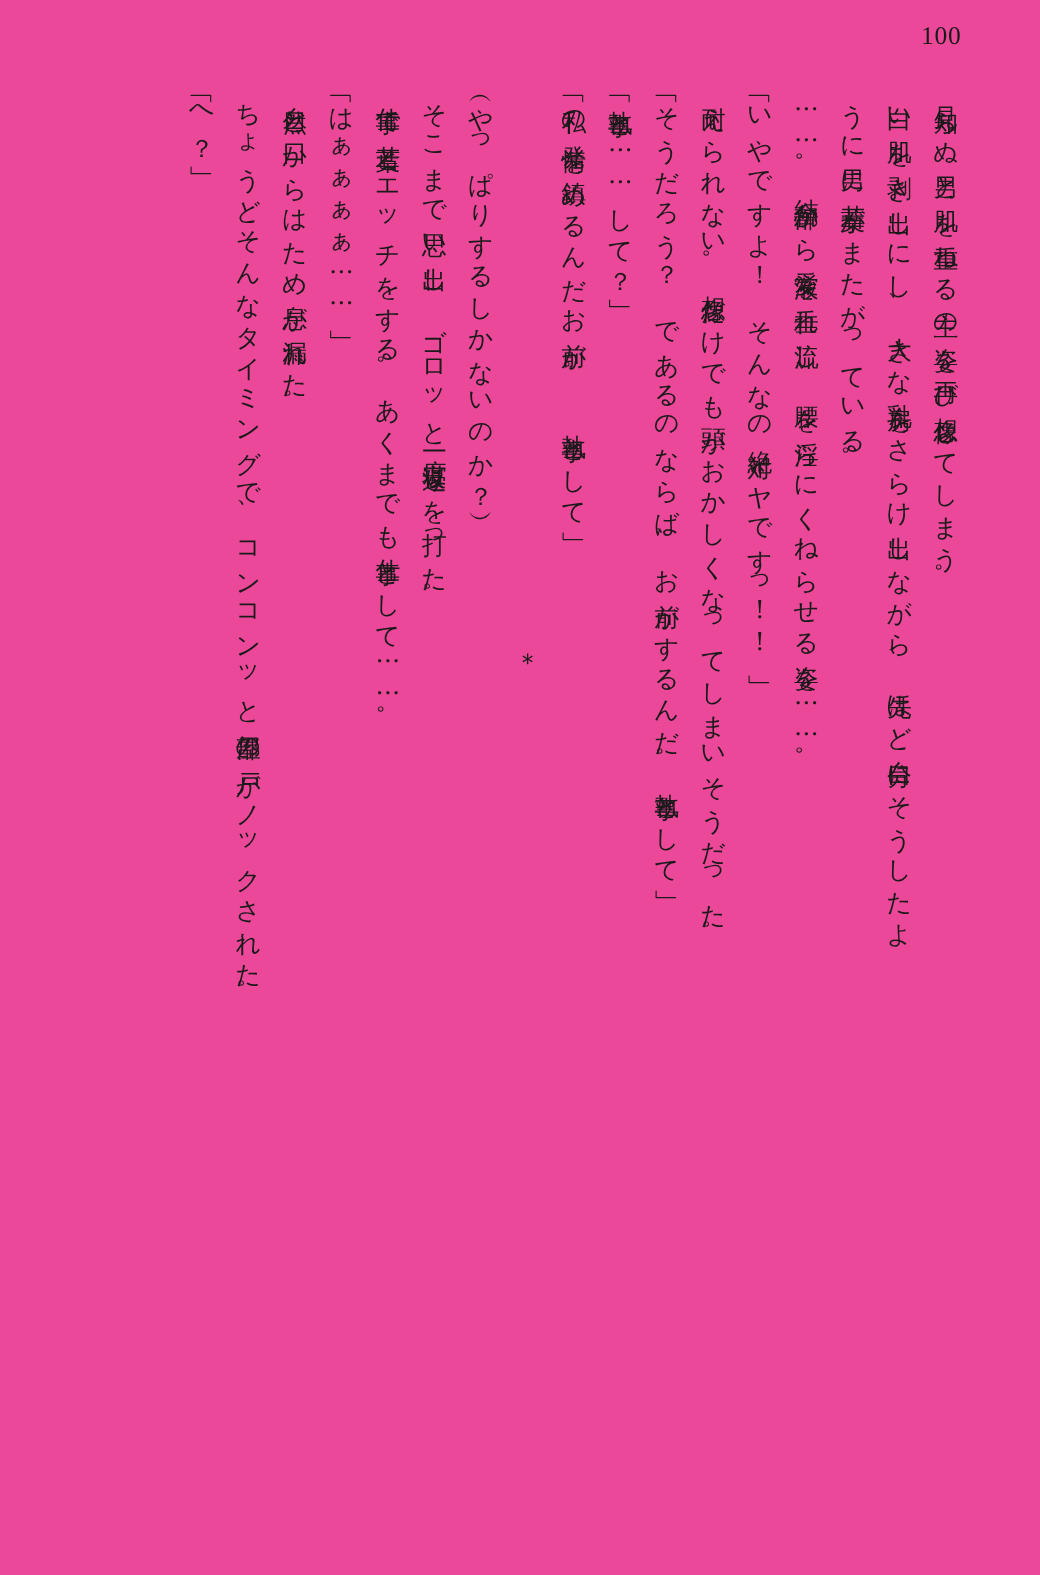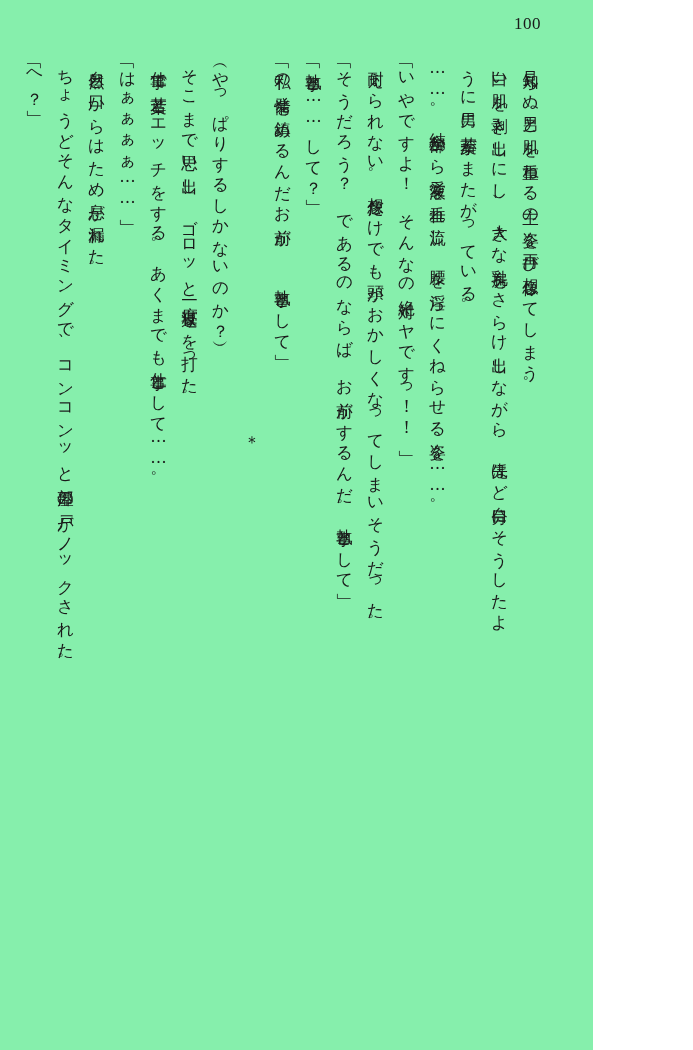--- a/index.html
+++ b/index.html
@@ -9,23 +9,23 @@
   }
   body {
     width: 693px;
     height: 1050px;
     font-family: "Liberation Serif", "DejaVu Serif", serif;
     color: #1a1a1a;
     overflow: hidden;
   }
   .page {
     position: relative;
-    width: 593px;
+    width: 693px;
     height: 1050px;
-    background: #86efac;
+    background: #ec4899;
     box-sizing: border-box;
   }
   .page-number {
     position: absolute;
     top: 14px;
     right: 52px;
     font-size: 17px;
     font-family: "Liberation Serif", "DejaVu Serif", serif;
     letter-spacing: 0.5px;
     color: #1a1a1a;

